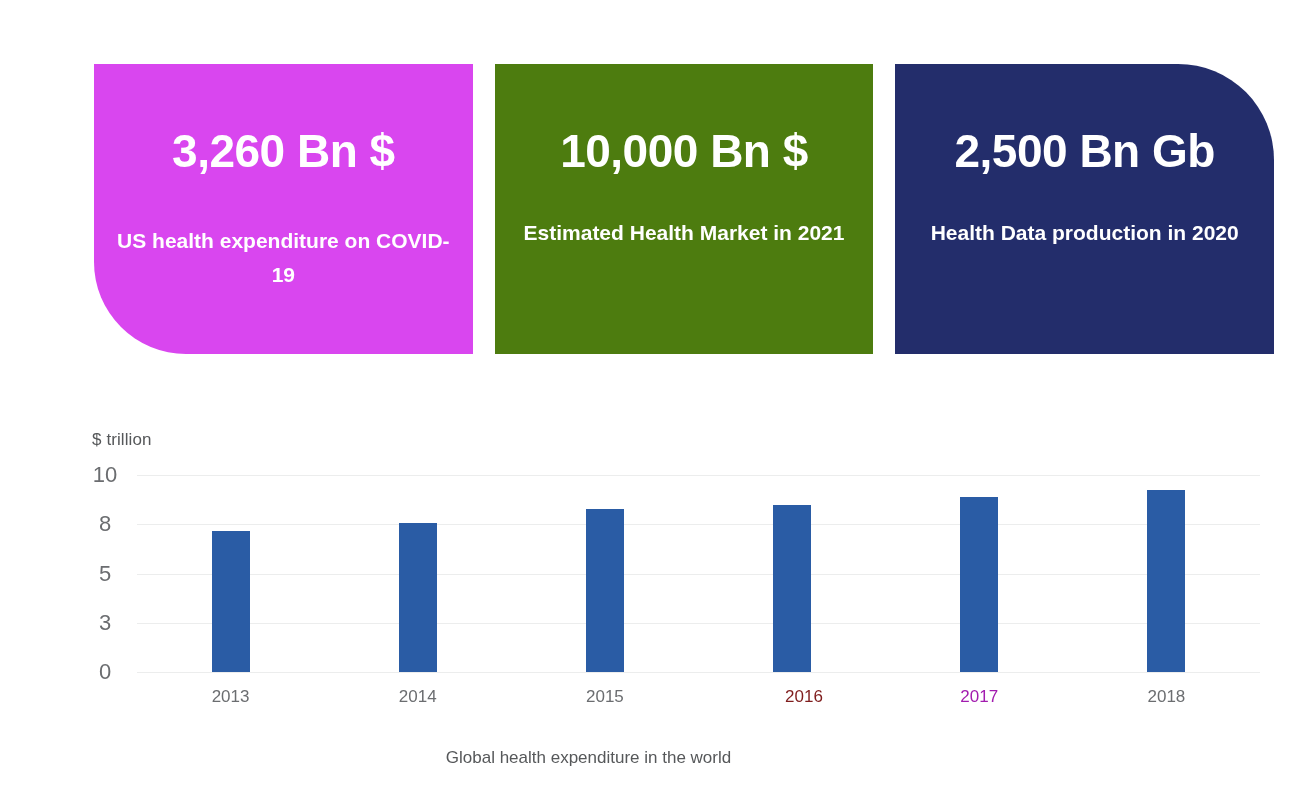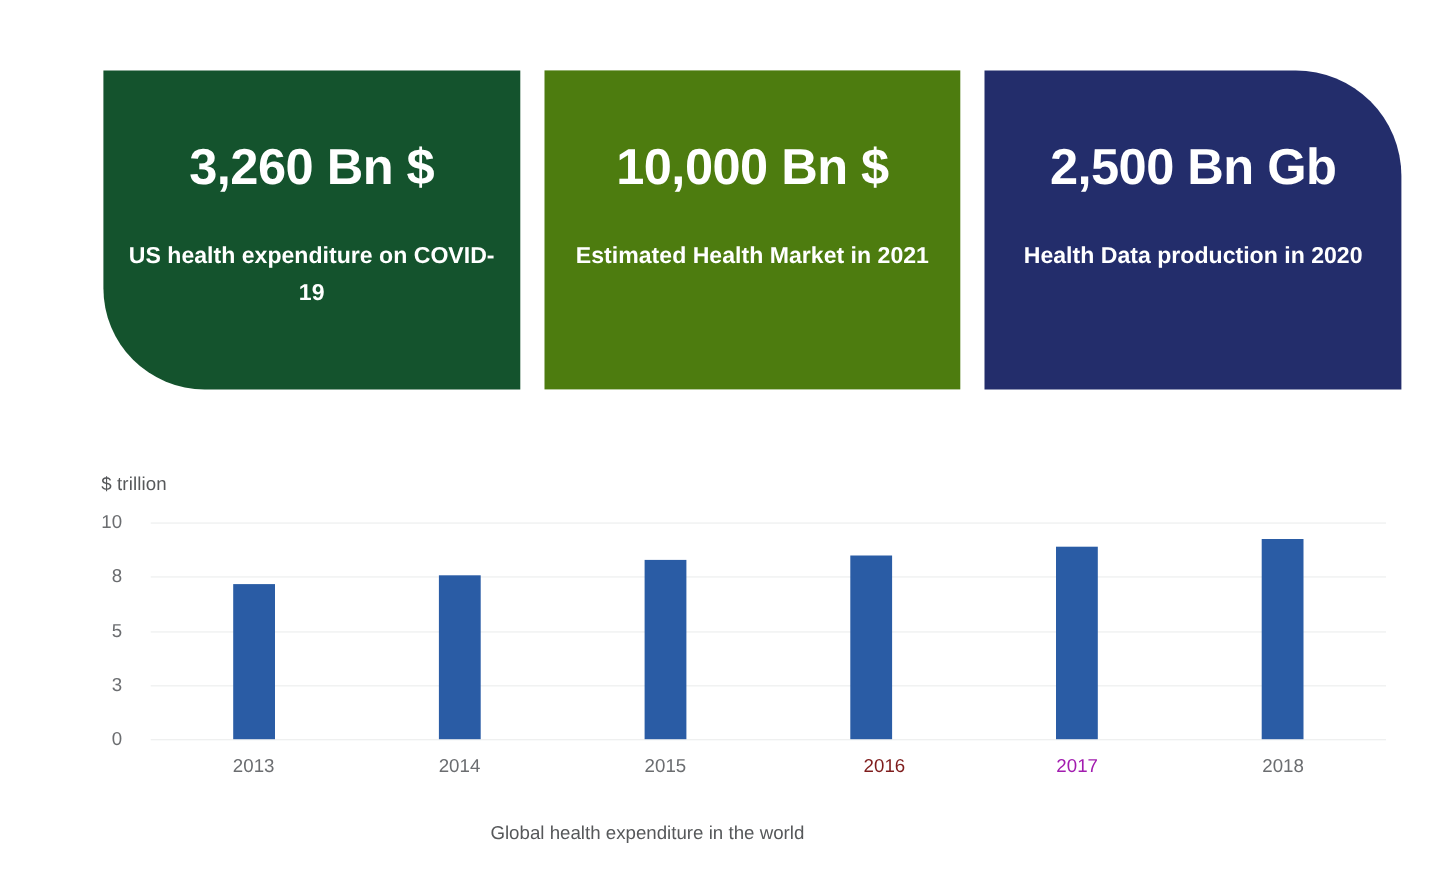--- a/index.html
+++ b/index.html
@@ -88,25 +88,25 @@
   }
   .gridline {
     position: absolute;
     left: 0;
     width: 100%;
     height: 1px;
     background: #eceded;
   }
   .ytick-label {
     position: absolute;
-    right: 14px;
+    right: 0;
     transform: translateY(-50%);
-    font-size: 17px;
+    font-size: 22px;
     color: #6b6d70;
-    text-align: right;
+    text-align: center;
     width: 40px;
   }
   #y-labels {
     position: absolute;
     left: 85px;
     top: 57px;
     width: 40px;
     height: 197px;
   }
   .bar {
@@ -131,21 +131,21 @@
     text-align: center;
     font-size: 17px;
     color: #56585a;
   }
 </style>
 </head>
 <body>
 
 <div id="kpi-cards">
 
-  <div class="kpi-card card-1 variant-round-bl" style="background: #14532d;">
+  <div class="kpi-card card-1 variant-round-bl" style="background: #d946ef; gap: 8px;">
     <div class="kpi-value">3,260 Bn $</div>
     <div class="kpi-label">US health expenditure on COVID-19</div>
   </div>
 
   <div class="kpi-card card-2" style="background: #4d7c0f;">
     <div class="kpi-value">10,000 Bn $</div>
     <div class="kpi-label">Estimated Health Market in 2021</div>
   </div>
 
   <div class="kpi-card card-3 variant-round-tr" style="background: rgb(35, 45, 107);">

